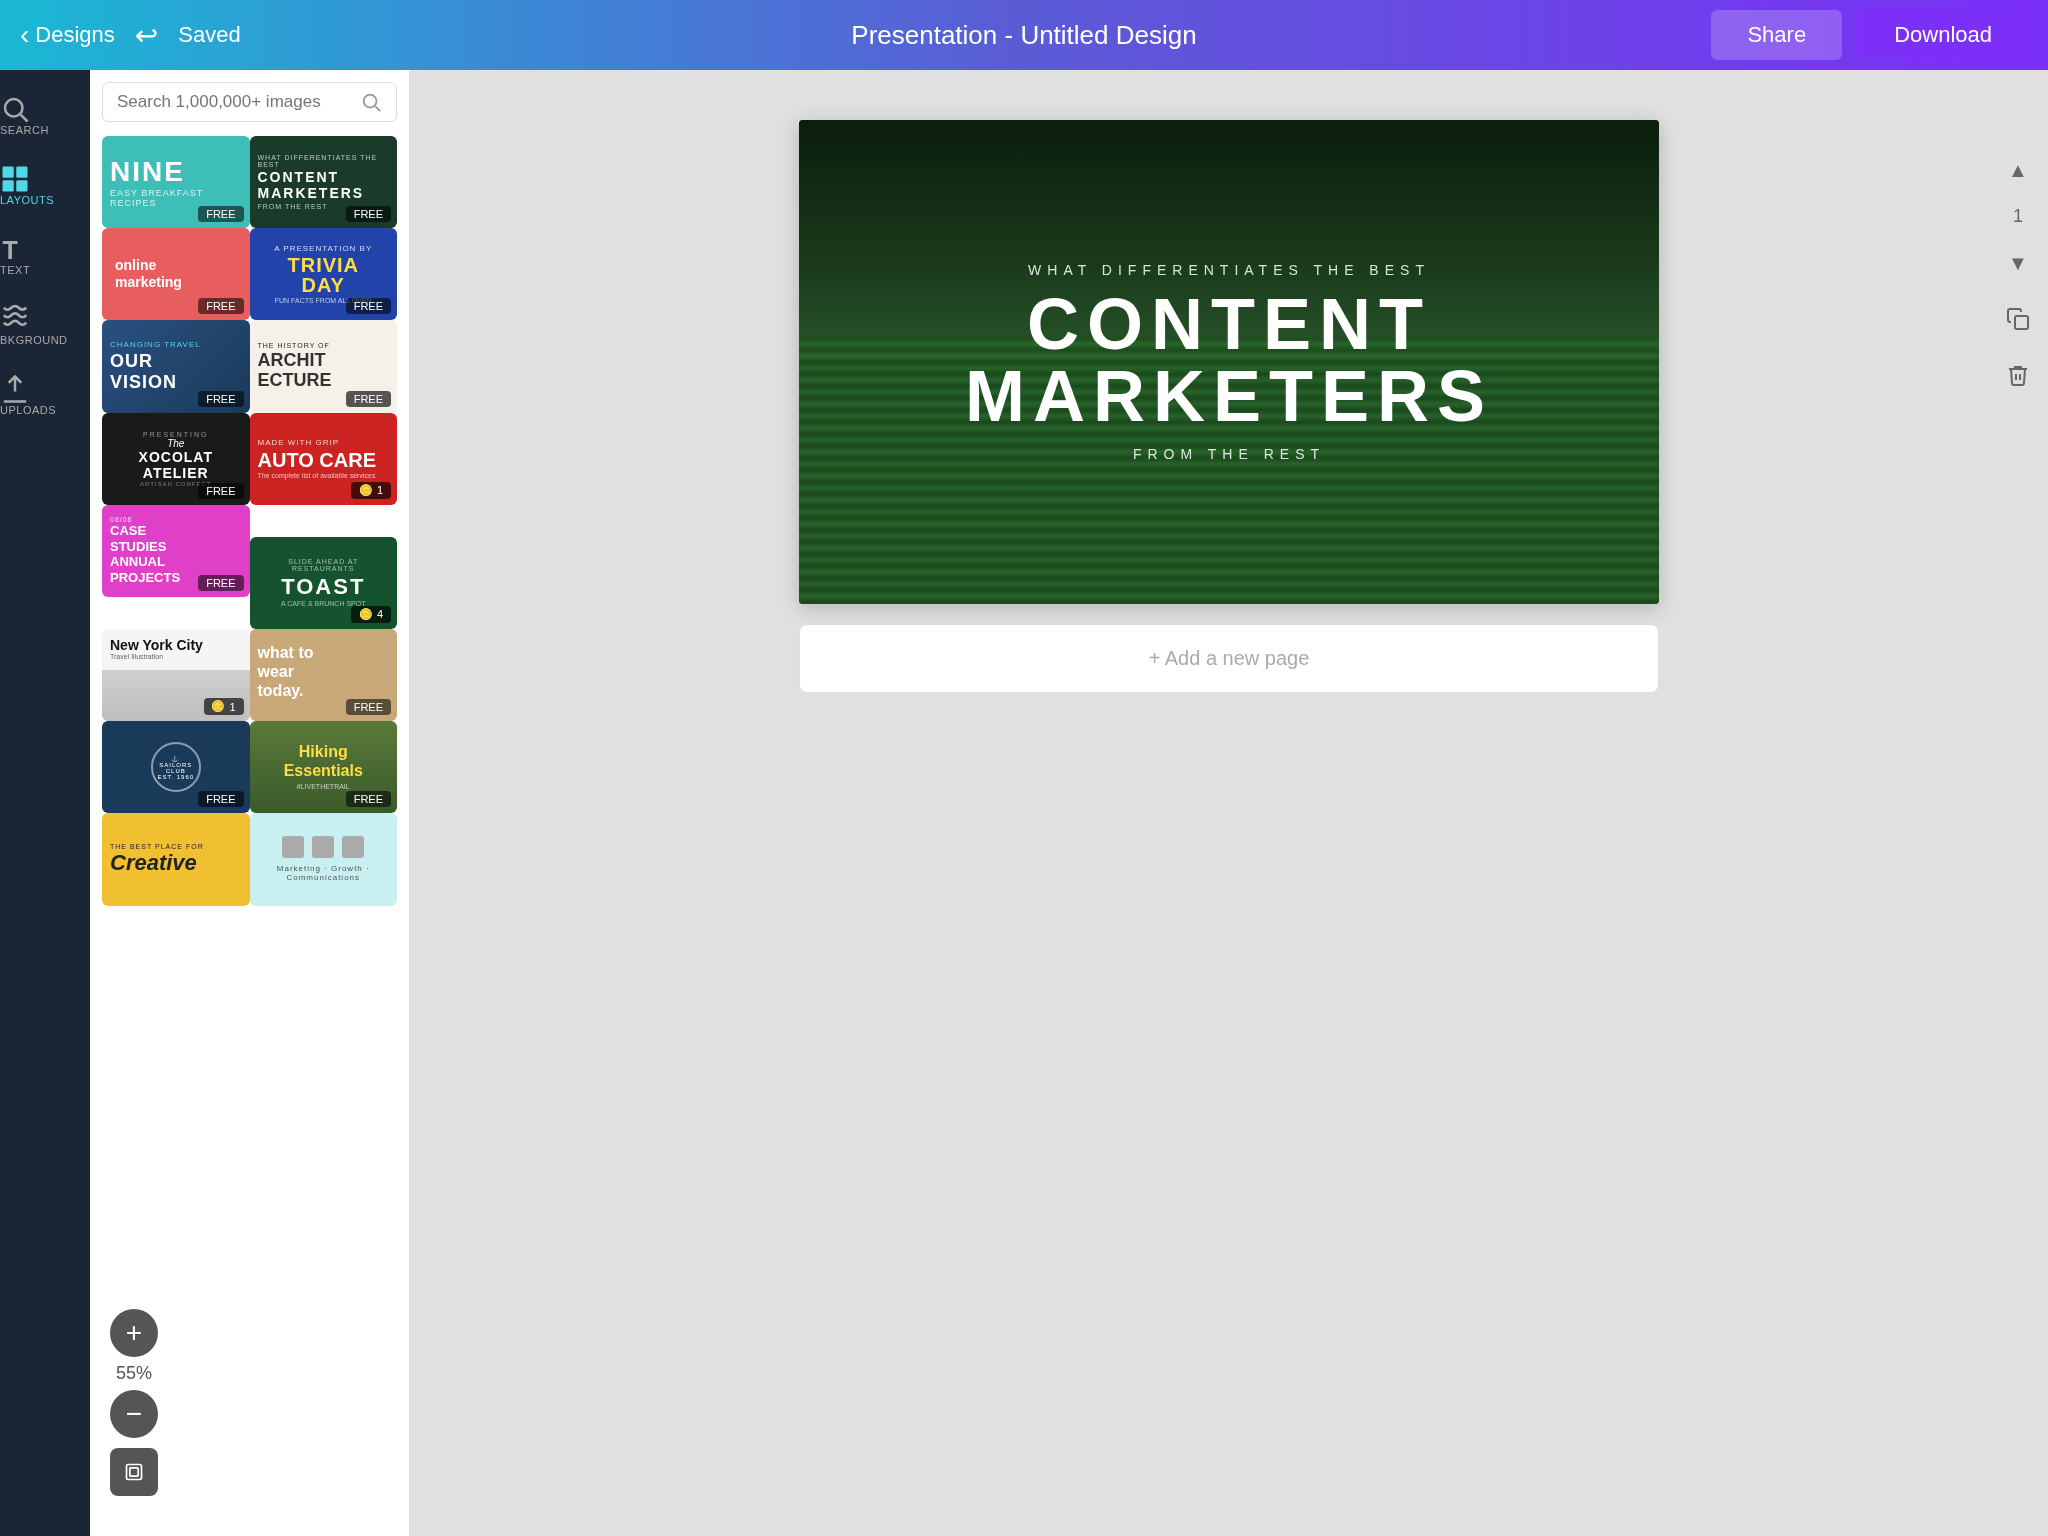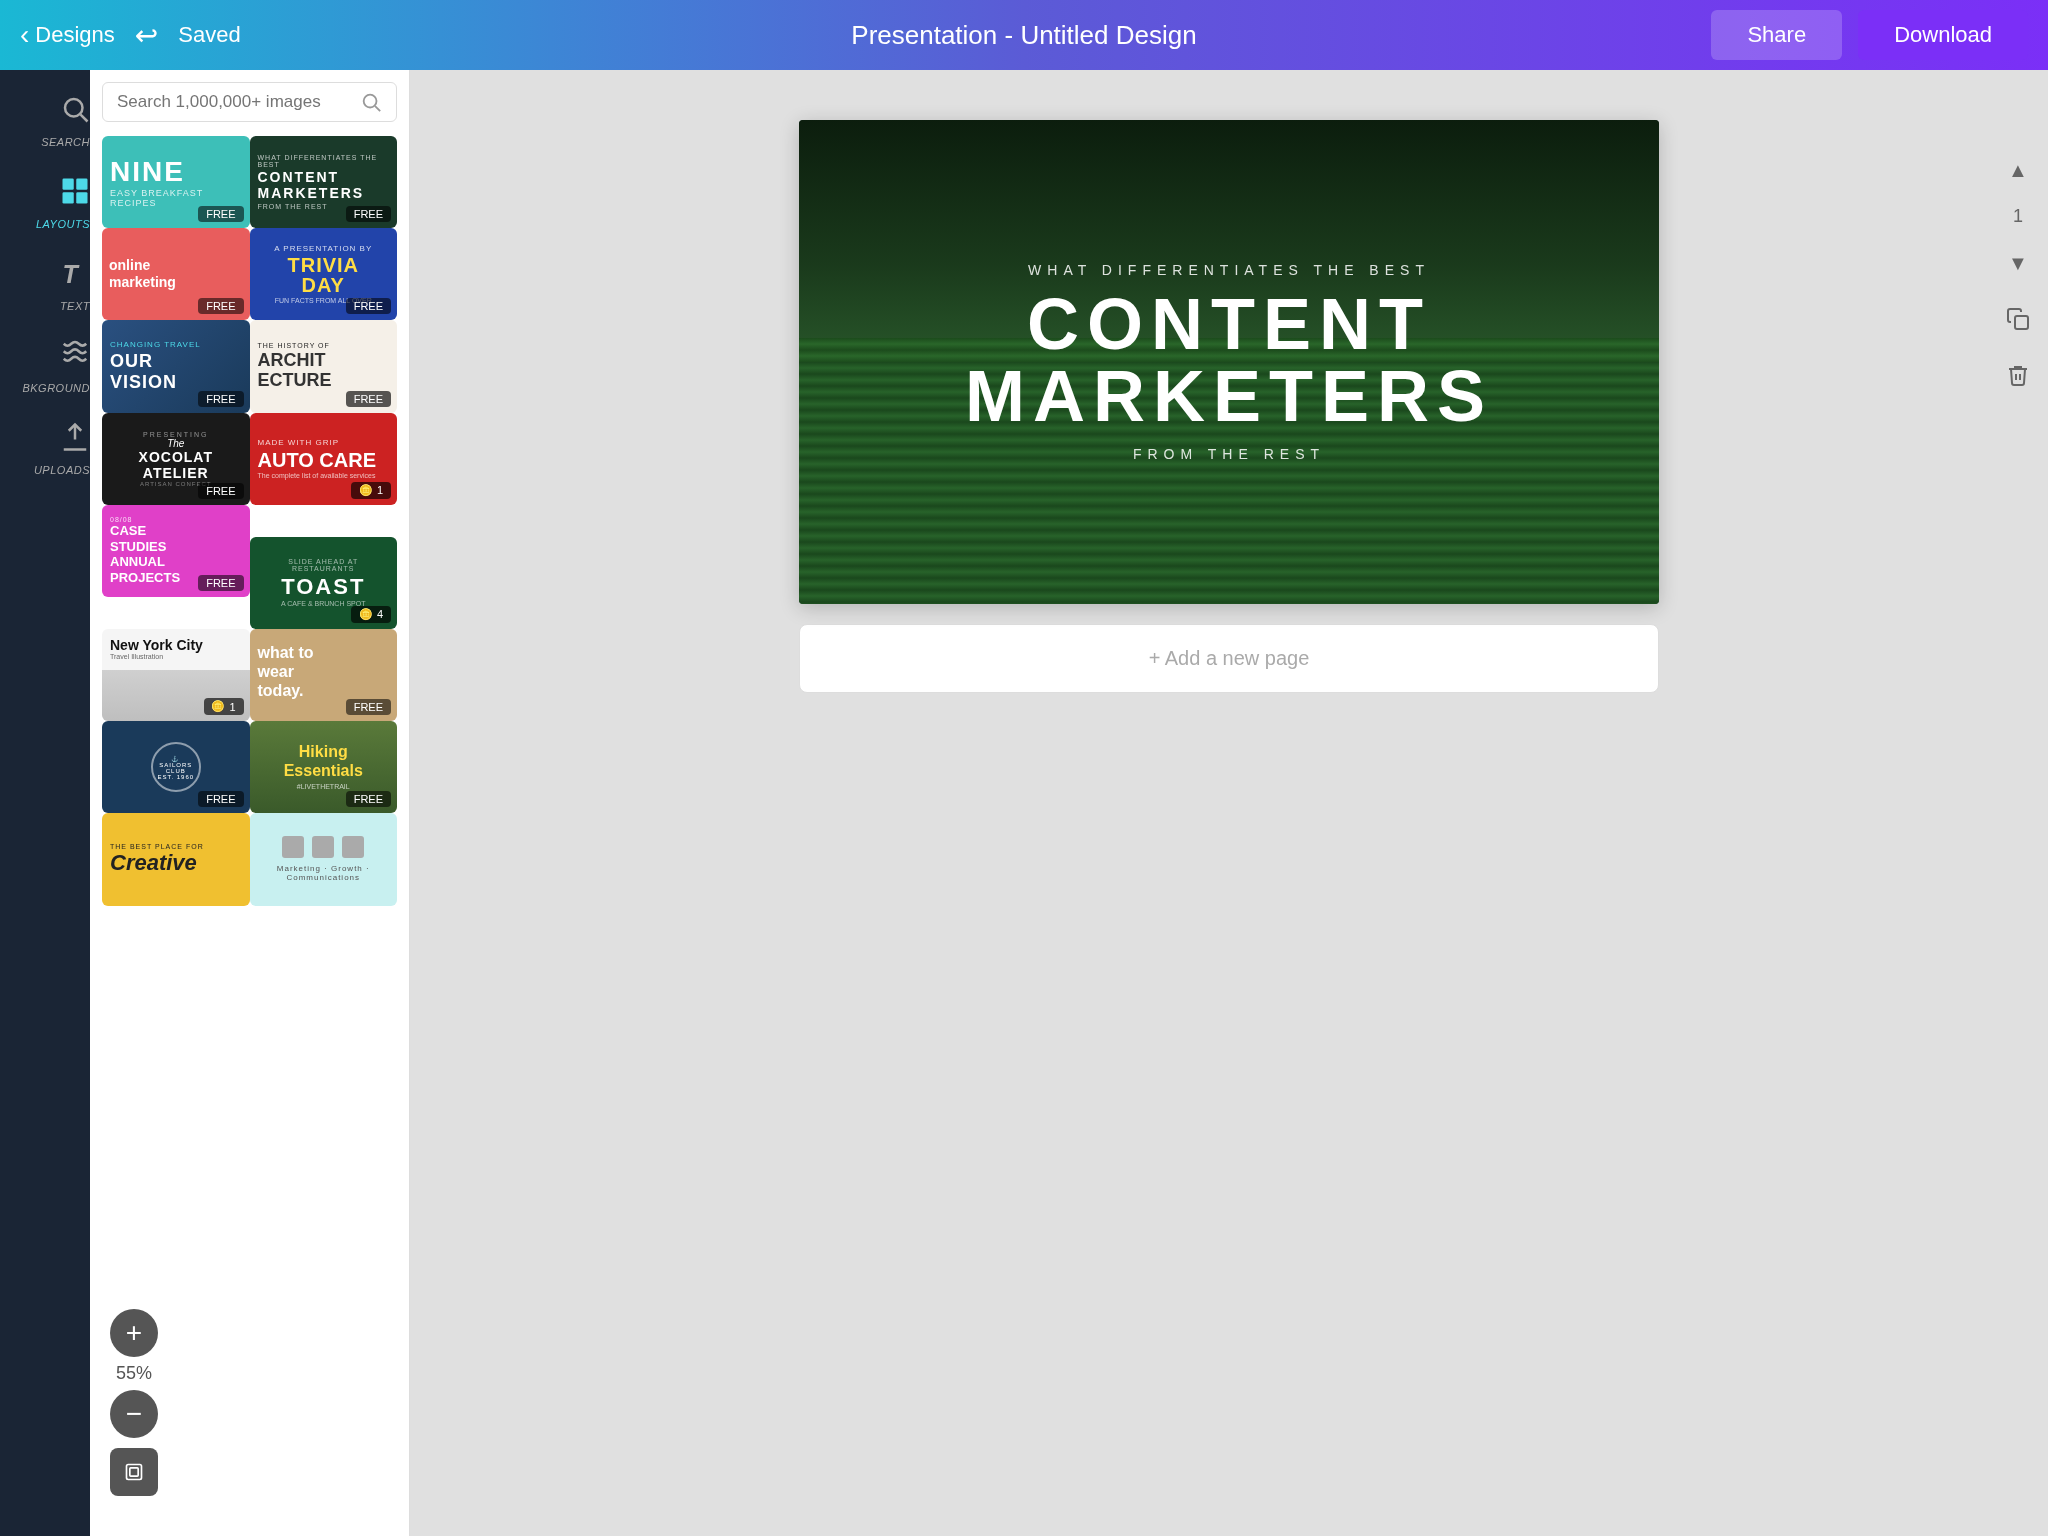--- a/index.html
+++ b/index.html
@@ -28,24 +28,23 @@
 
     
     #main { display: flex; height: calc(1536px - 70px); }
 
     
     #sidebar-icons {
       width: 90px; background: #1a2535; display: flex; flex-direction: column;
       align-items: center; padding-top: 10px; gap: 0;
     }
     .sidebar-icon-item {
-      display: flex; flex-direction: column; align-items: flex-end;
+      display: flex; flex-direction: column; align-items: flex-start;
       color: #aaa; font-size: 11px; padding: 14px 0; width: 100%; cursor: pointer;
-      gap: 12px;
-      font-style: italic;
+      gap: 0;
     }
     .sidebar-icon-item.active { color: #4dd9e8; }
     .sidebar-icon-item svg { width: 30px; height: 30px; }
     .sidebar-icon-item .icon-label { font-size: 11px; letter-spacing: 0.5px; }
 
     
     #templates-panel {
       width: 320px; background: white; overflow-y: auto;
       border-right: 1px solid #ddd; padding: 12px;
     }
@@ -236,21 +235,21 @@
       <div class="template-card" style="background:#1a3a2a;">
         <div class="card-text" style="padding:8px;">
           <div style="color:rgba(255,255,255,0.7);font-size:7px;letter-spacing:1px;margin-bottom:2px;">WHAT DIFFERENTIATES THE BEST</div>
           <div style="color:white;font-size:14px;font-weight:900;letter-spacing:2px;line-height:1.1;">CONTENT<br>MARKETERS</div>
           <div style="color:rgba(255,255,255,0.7);font-size:7px;letter-spacing:1px;margin-top:2px;">FROM THE REST</div>
         </div>
         <div class="template-badge free">FREE</div>
       </div>
 
       <div class="template-card" style="background:#e85d5d;">
-        <div class="card-text" style="padding:7px;">
+        <div class="card-text" style="padding:13px;">
           <div style="color:white;font-size:14px;font-weight:700;line-height:1.2;">online<br>marketing</div>
         </div>
         <div class="template-badge free">FREE</div>
       </div>
 
       <div class="template-card" style="background:#2244aa;">
         <div class="card-text centered" style="width:100%;padding:8px;">
           <div style="color:white;font-size:8px;letter-spacing:1px;margin-bottom:2px;opacity:0.8;">A PRESENTATION BY</div>
           <div style="color:#ffdd44;font-size:20px;font-weight:900;letter-spacing:1px;line-height:1;">TRIVIA<br>DAY</div>
           <div style="color:white;font-size:7px;opacity:0.7;margin-top:2px;">FUN FACTS FROM ALL OVER</div>

